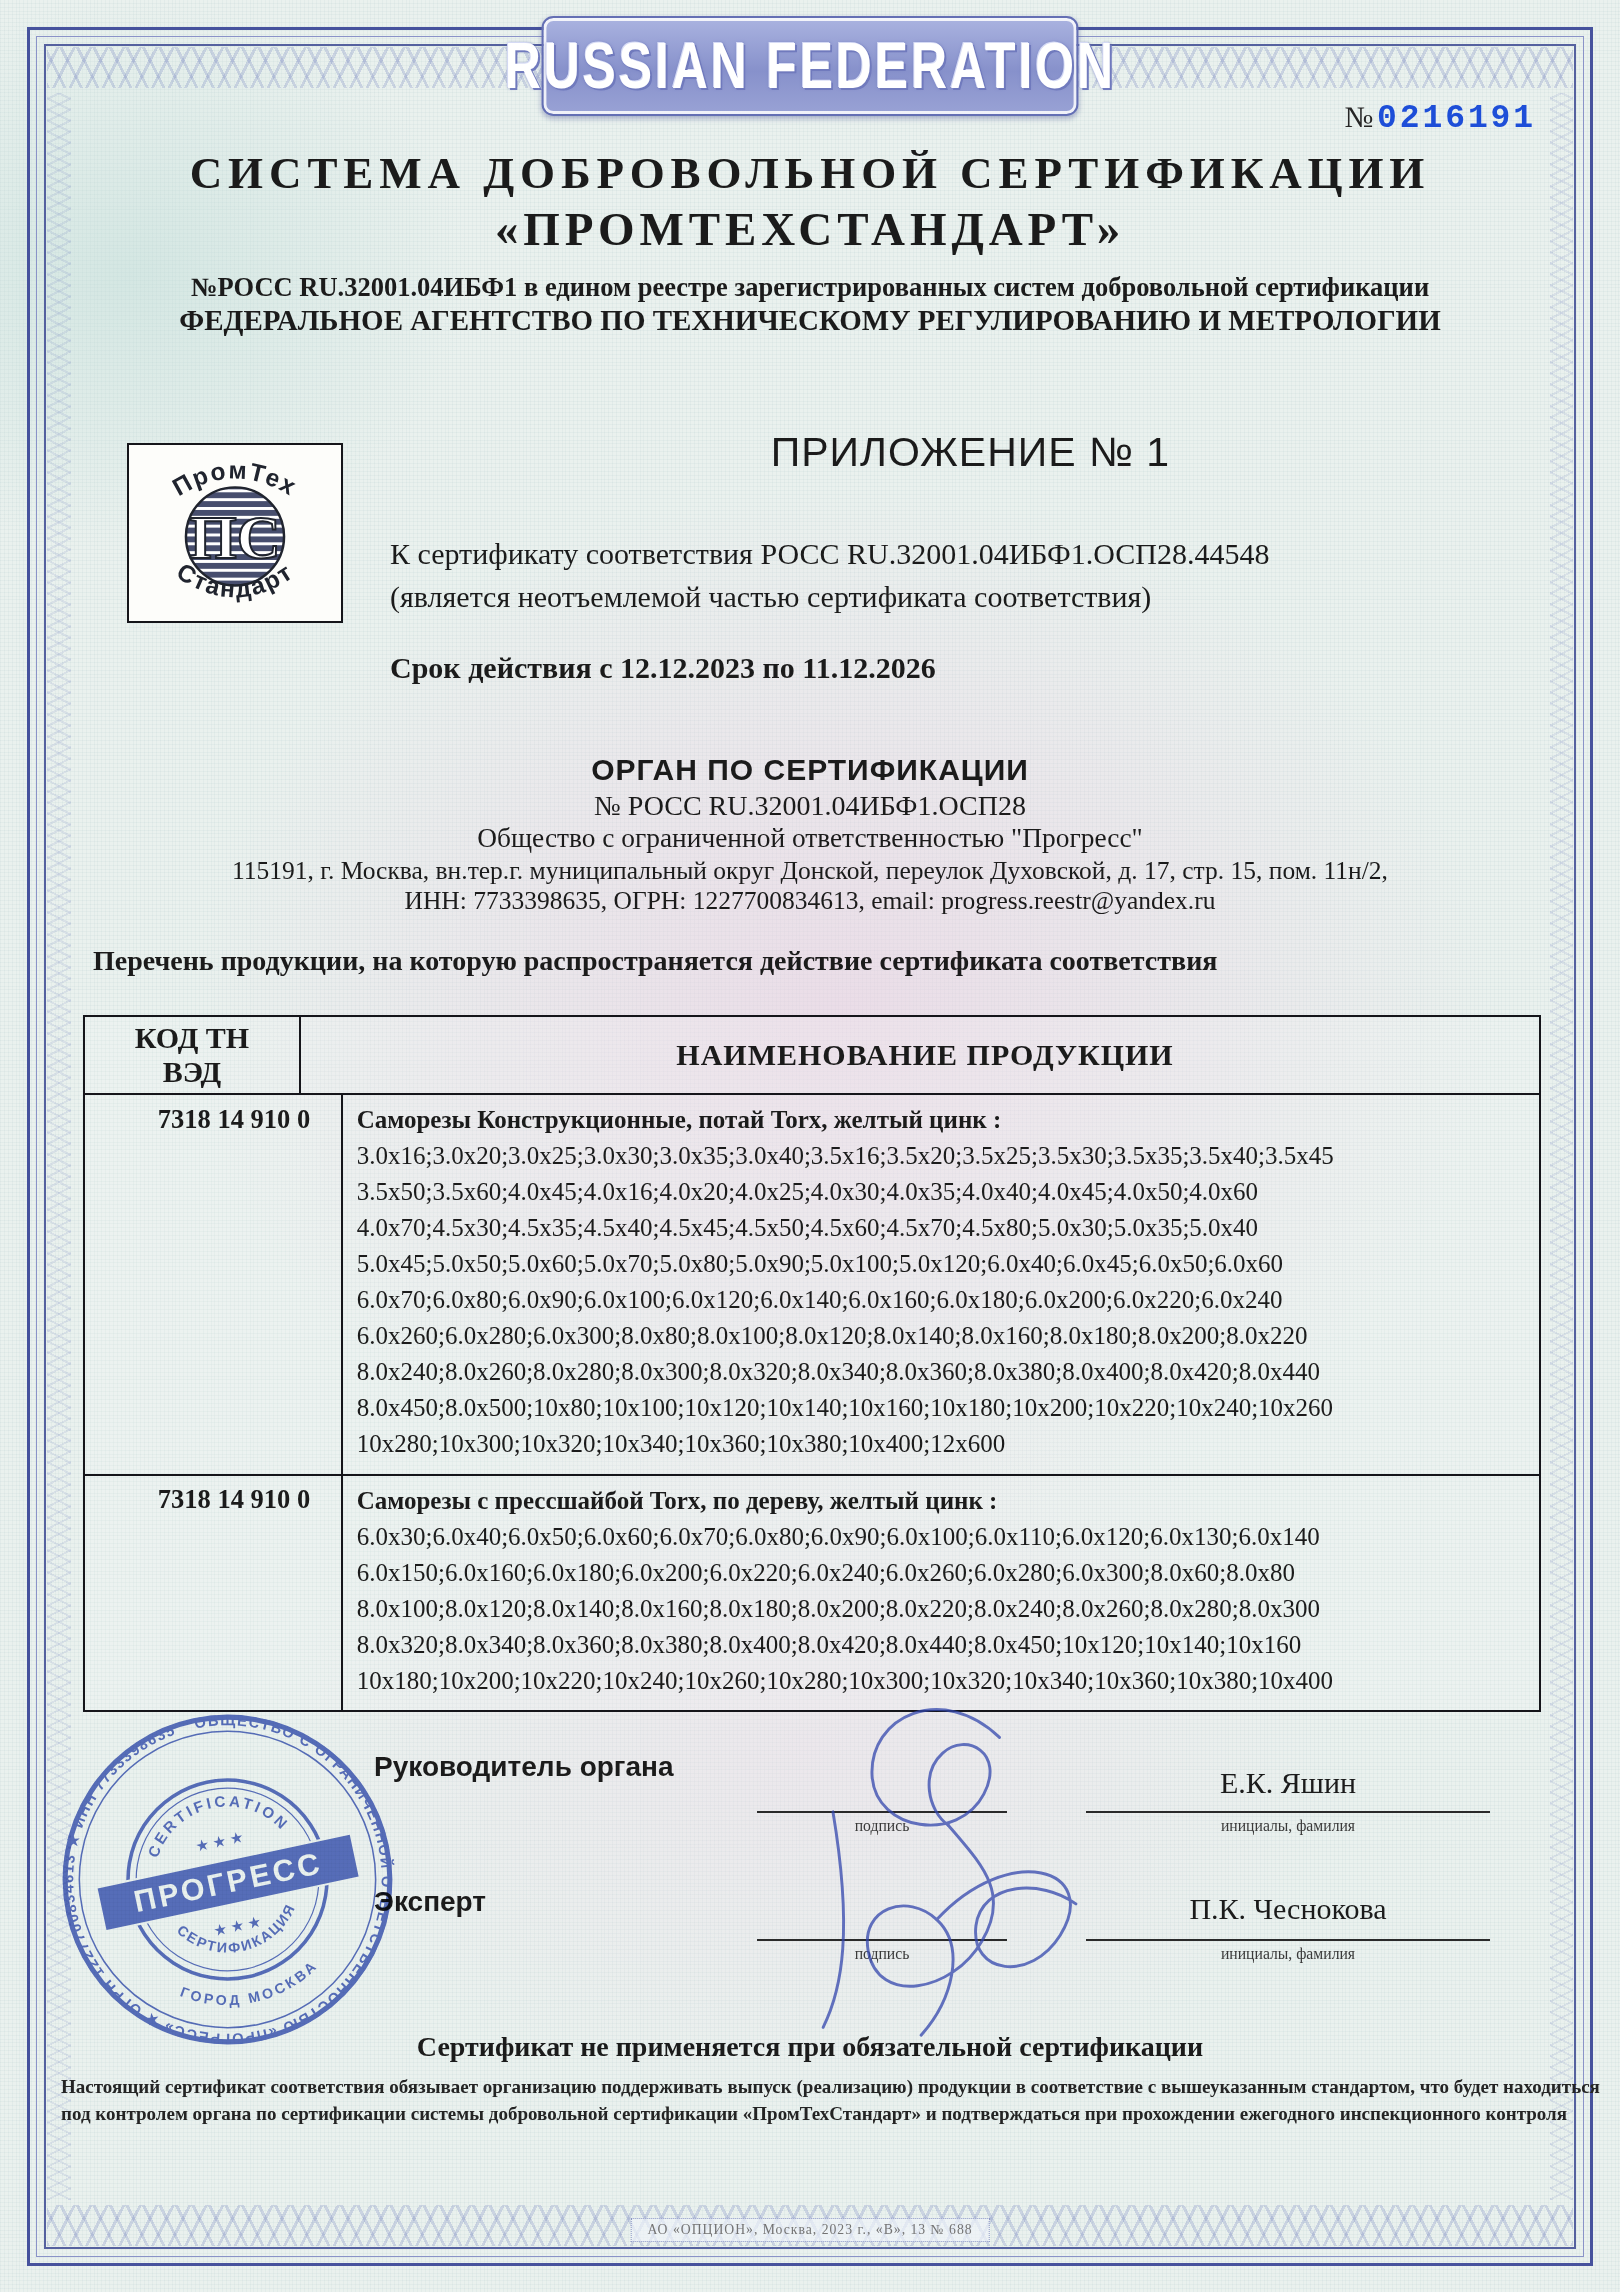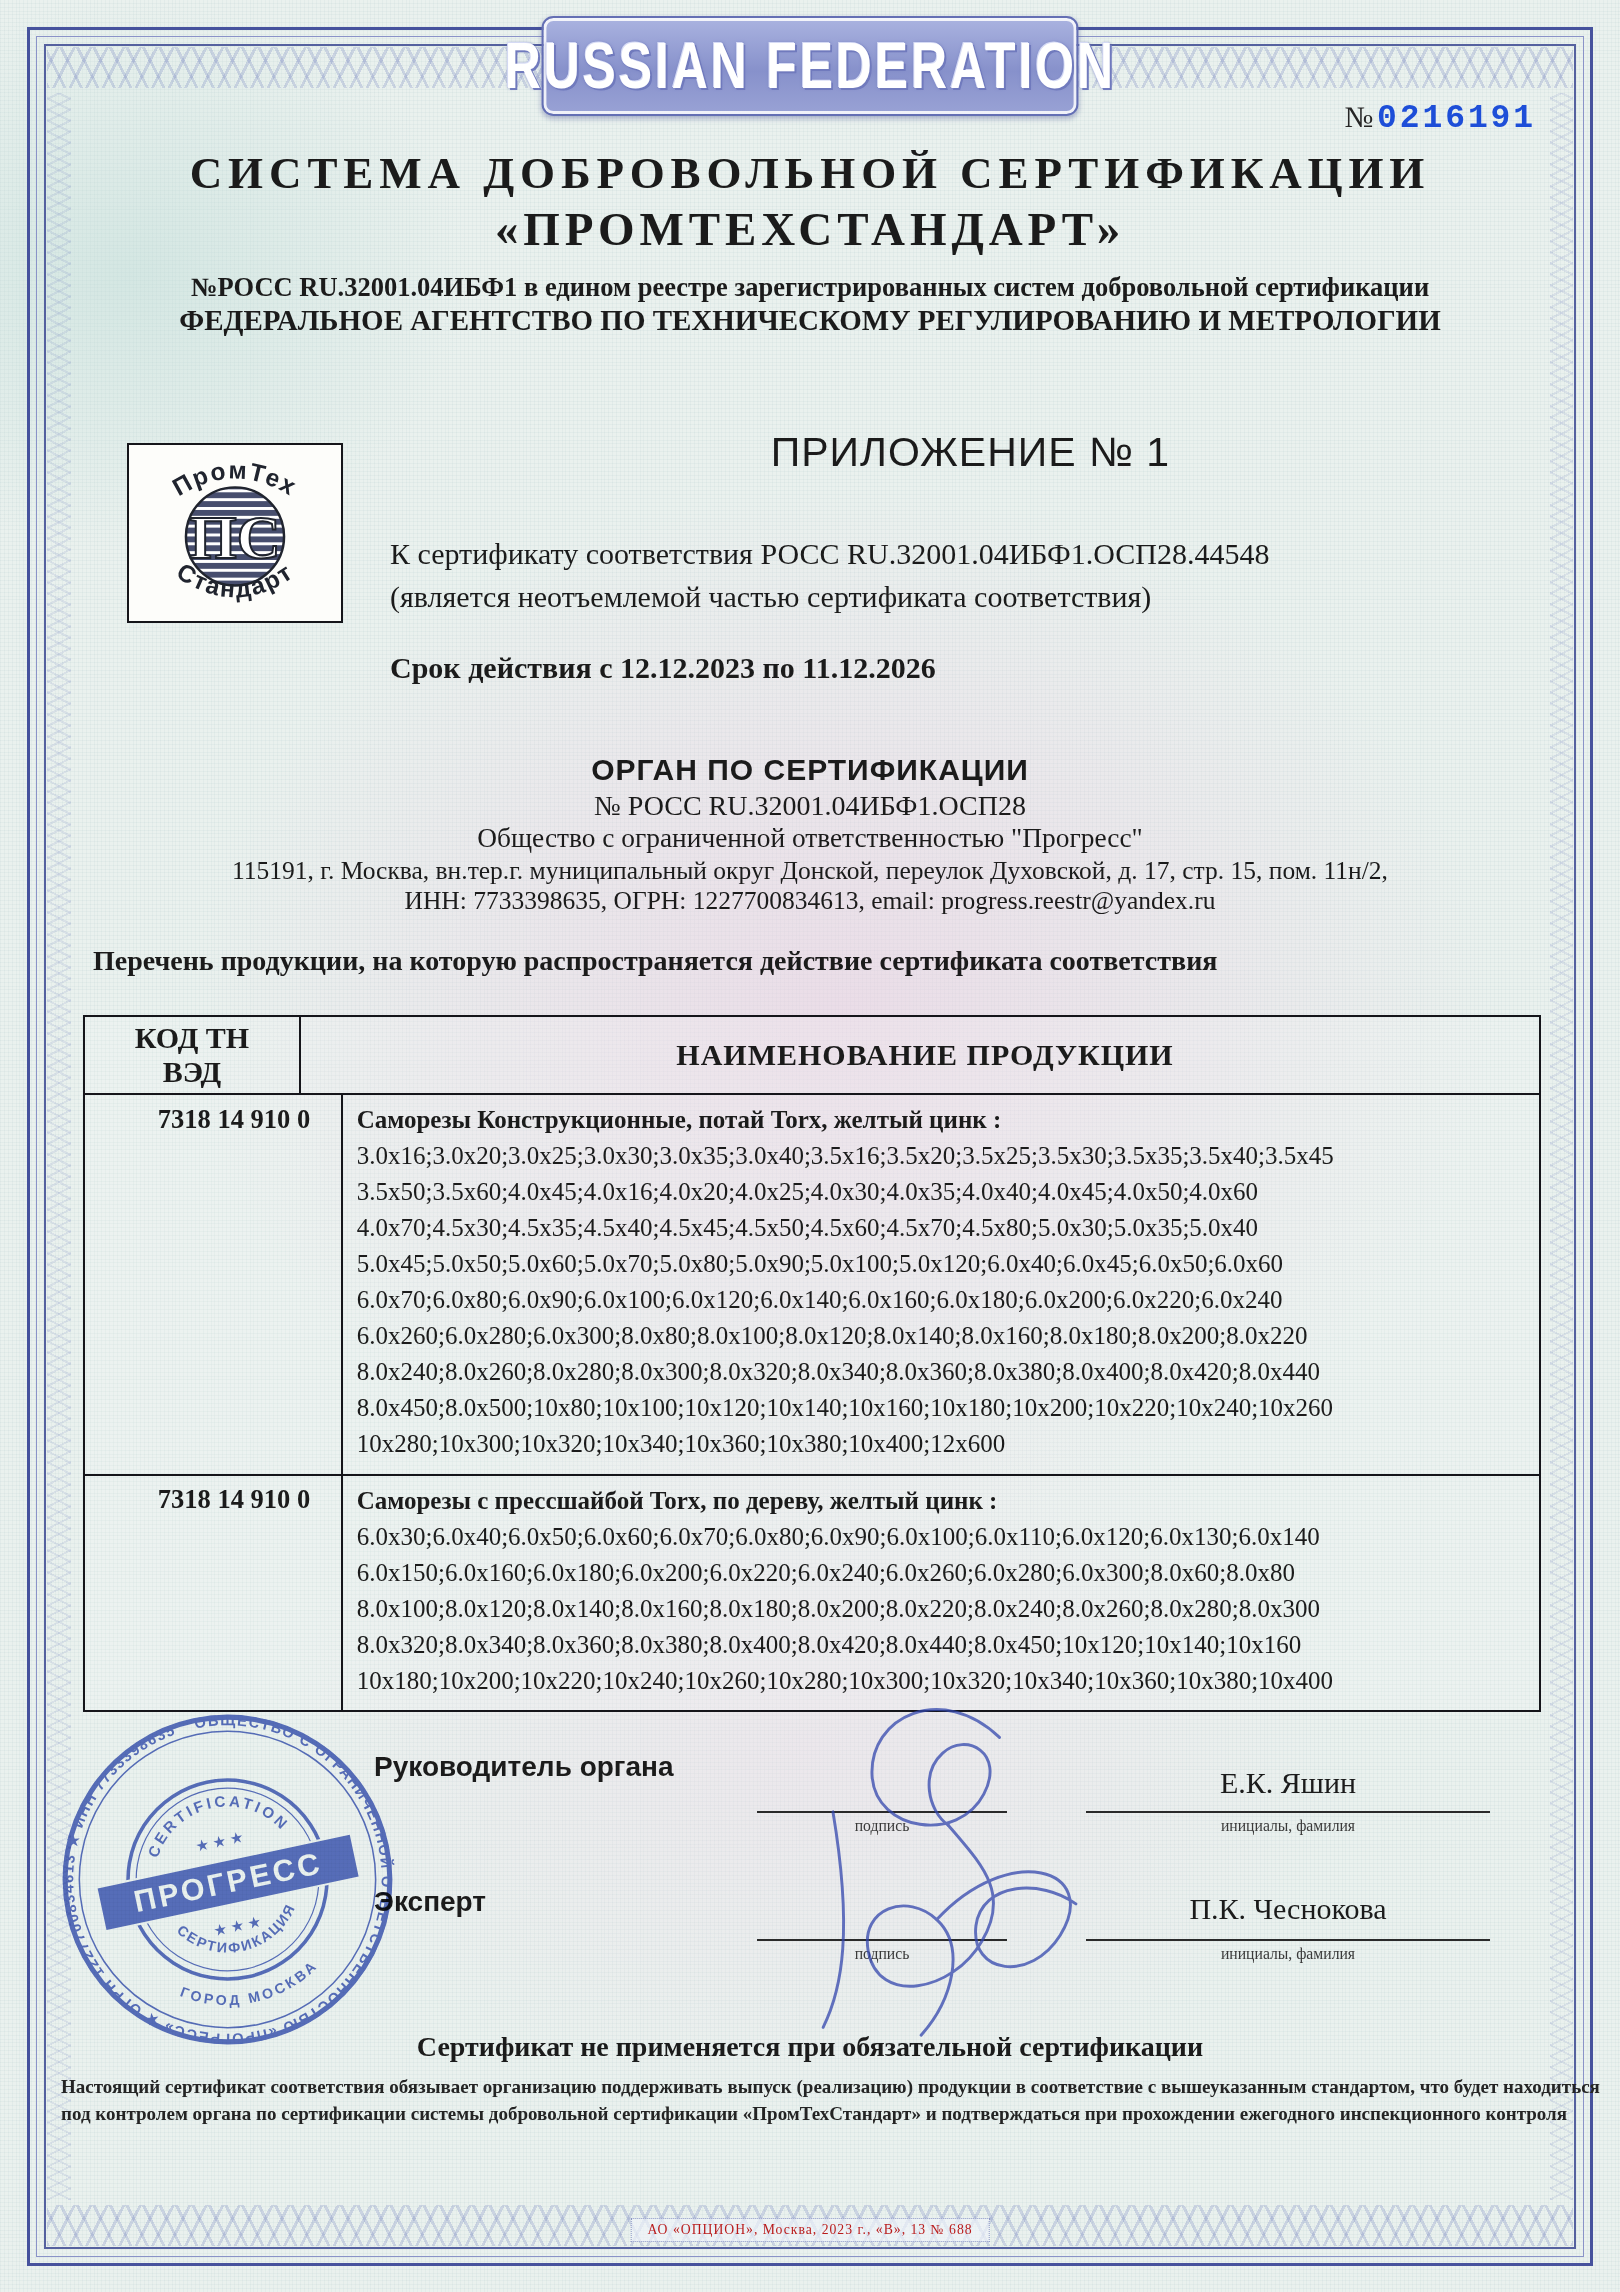--- a/index.html
+++ b/index.html
@@ -82,21 +82,21 @@
 
   .sig-role{position:absolute;left:374px;font-family:"Liberation Sans",sans-serif;font-weight:bold;font-size:28px;white-space:nowrap;}
   .sig-line{position:absolute;height:0;border-bottom:2px solid #2a2a2a;}
   .sig-caption{position:absolute;font-size:15.7px;color:#3a3a3a;text-align:center;white-space:nowrap;}
   .sig-name{position:absolute;font-size:30px;text-align:center;white-space:nowrap;}
 
   .notice{top:2031px;font-size:28px;font-weight:bold;}
   .fine{position:absolute;left:61px;width:1499px;text-align:center;font-size:19px;font-weight:bold;color:#242424;white-space:nowrap;}
   .fine1{top:2076px;} .fine2{top:2103px;}
   .print-box{position:absolute;bottom:51px;left:50%;transform:translateX(-50%);
-    font-size:13.7px;color:#b91c1c;border:1px dotted #8b96c4;padding:2.9px 15.7px;
+    font-size:13.7px;color:#737373;border:1px dotted #8b96c4;padding:2.9px 15.7px;
     background:rgba(240,244,250,.65);white-space:nowrap;letter-spacing:1px;}
 
   .stamp{position:absolute;left:55px;top:1707px;width:345px;height:345px;transform:rotate(-12deg);
     opacity:.82;mix-blend-mode:multiply;}
   .scribble{position:absolute;left:686px;top:1694px;width:480px;height:363px;opacity:.88;}
 </style>
 </head>
 <body>
 
 <div id="page">

